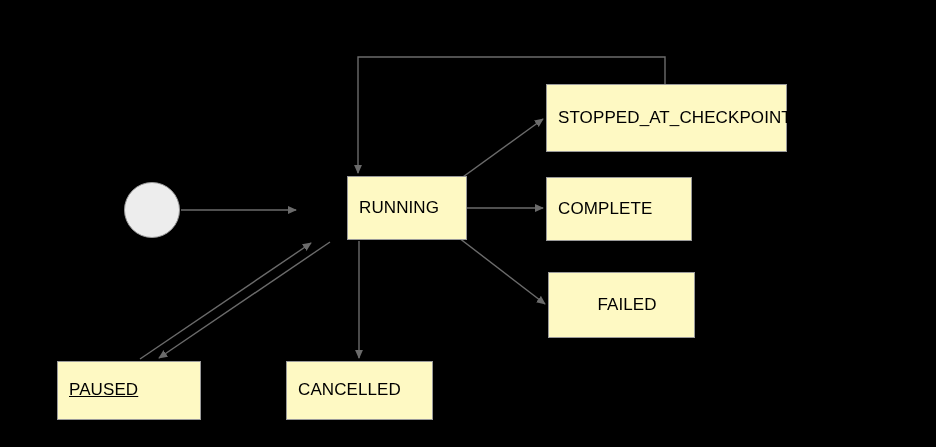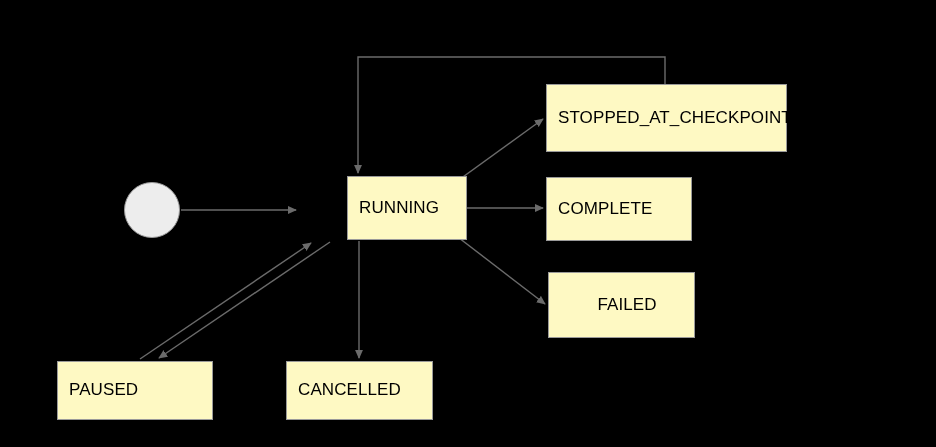--- a/index.html
+++ b/index.html
@@ -89,21 +89,21 @@
   </div>
 
   <div class="state-node" style="left:546px; top:177px; width:146px; height:64px;align-items:center;">
     <span class="state-label">COMPLETE</span>
   </div>
 
   <div class="state-node" style="left:548px; top:272px; width:147px; height:66px;justify-content:center;">
     <span class="state-label">FAILED</span>
   </div>
 
-  <div class="state-node" style="left:57px; top:361px; width:156px; height:59px;">
+  <div class="state-node" style="left:57px; top:361px; width:144px; height:59px;text-decoration:underline;">
     <span class="state-label">PAUSED</span>
   </div>
 
   <div class="state-node" style="left:286px; top:361px; width:147px; height:59px;">
     <span class="state-label">CANCELLED</span>
   </div>
 
 </div>
 
 </body></html>

